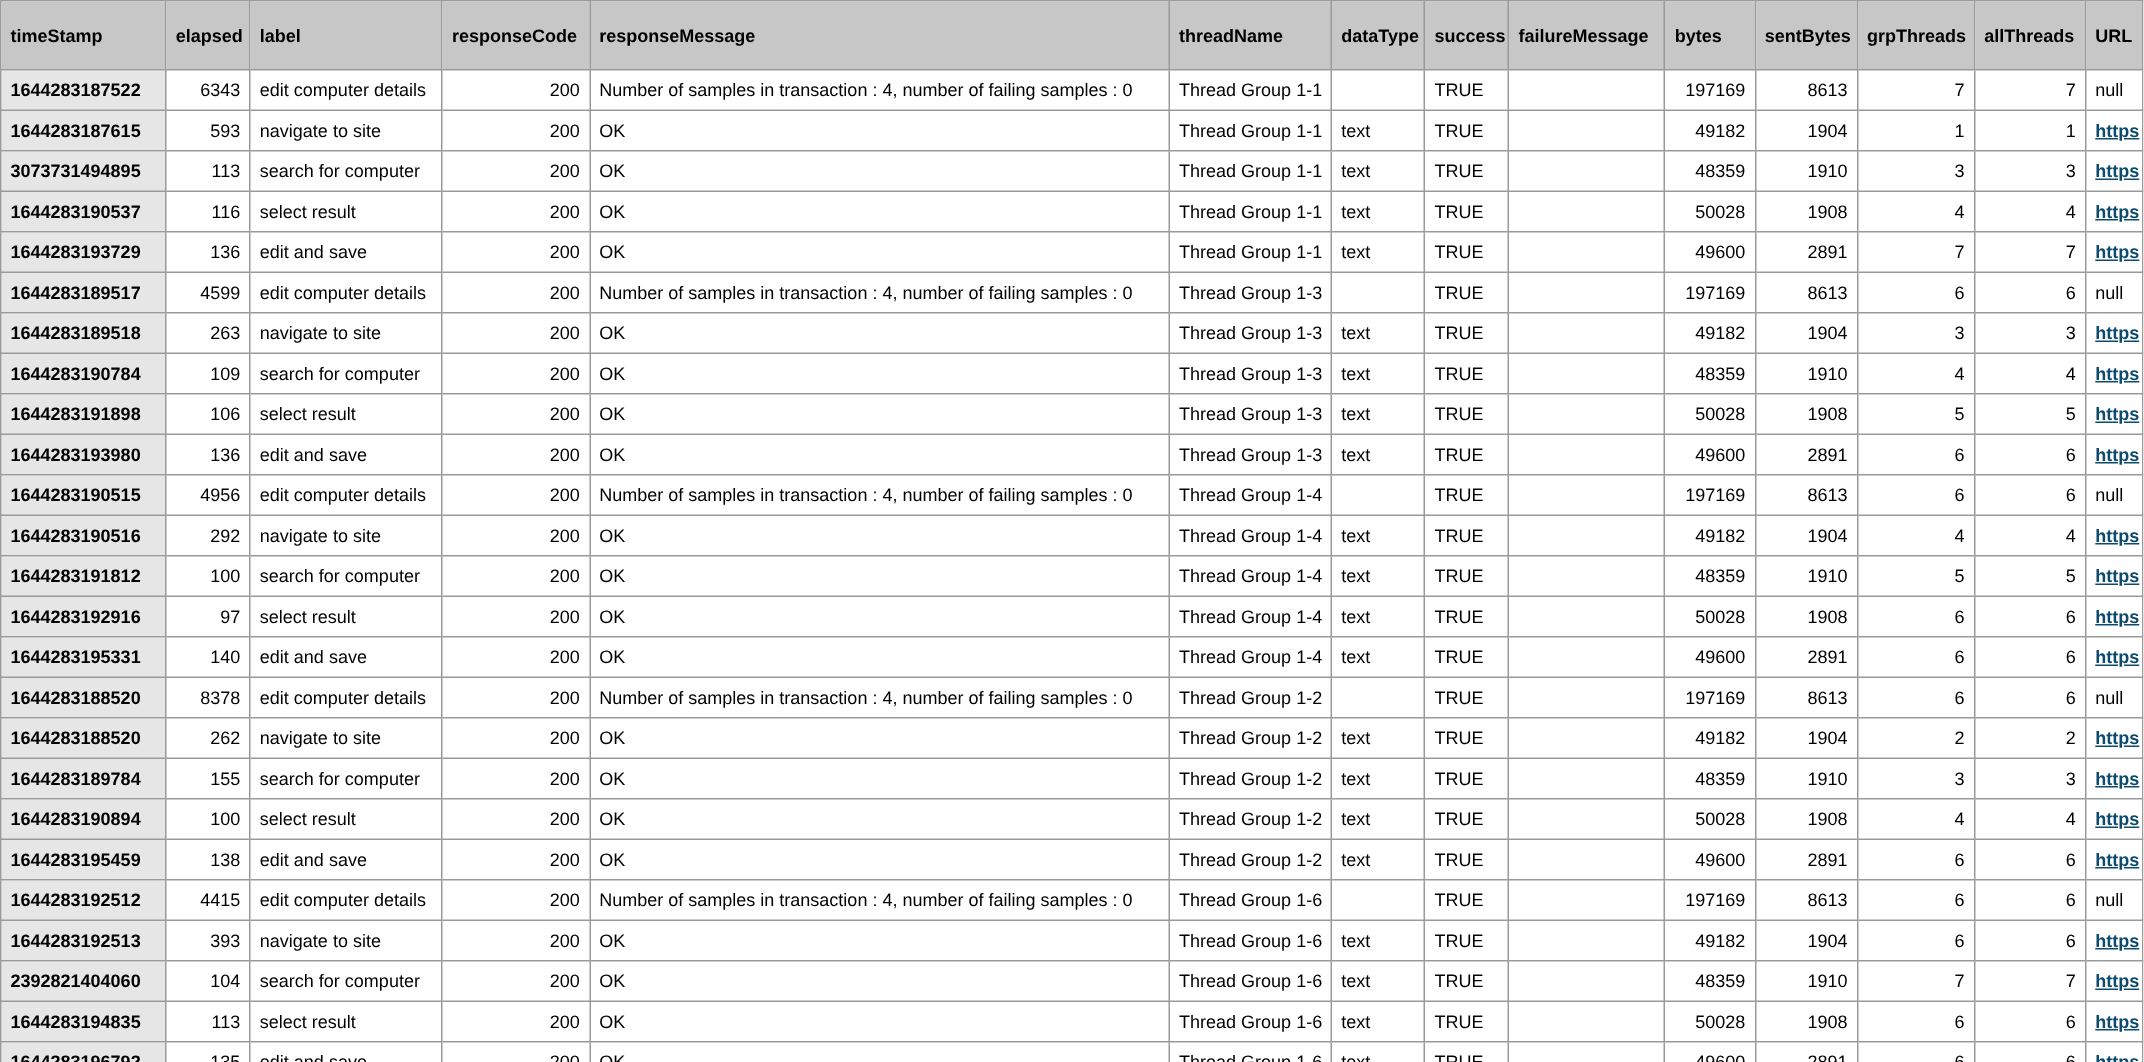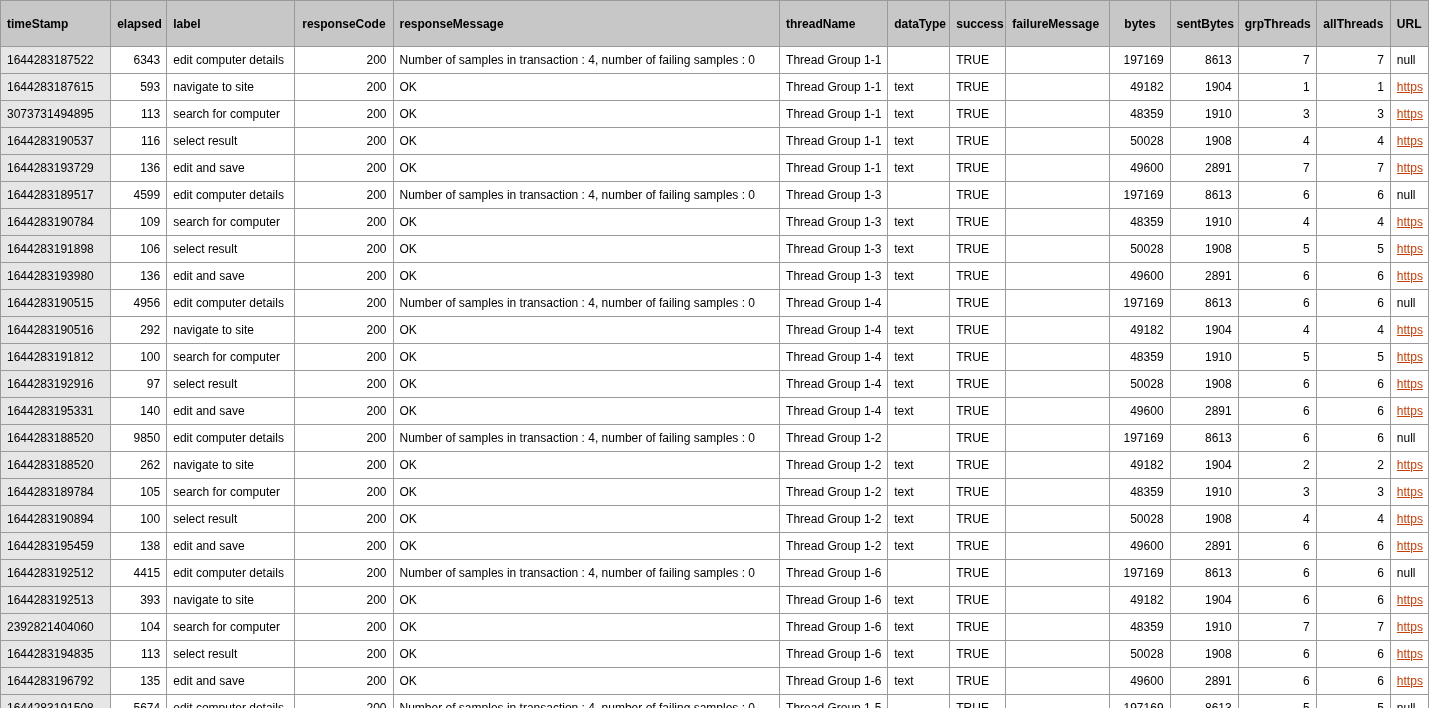--- a/index.html
+++ b/index.html
@@ -23,24 +23,24 @@
       height: 27px;
       white-space: nowrap;
       overflow: hidden;
       vertical-align: middle;
     }
     th {
       background: #c7c7c7;
       font-weight: bold;
       height: 46px;
     }
-    td.ts { background: #e6e6e6; font-weight: normal; }
+    td.ts { background: #e6e6e6; font-weight: bold; }
     td.num { text-align: right; }
-    th.num { text-align: center; }
-    .link { text-decoration: underline; color: #c2410c; }
+    th.num { text-align: left; }
+    .link { text-decoration: underline; color: #0c4a6e; font-weight: bold; }
     col.c-ts{width:110px} col.c-elapsed{width:56px} col.c-label{width:128px}
     col.c-respcode{width:98px} col.c-respmsg{width:386px} col.c-thread{width:108px}
     col.c-dtype{width:62px} col.c-success{width:56px} col.c-failmsg{width:104px}
     col.c-bytes{width:60px} col.c-sent{width:68px} col.c-grp{width:78px}
     col.c-all{width:74px} col.c-url{width:38px}
   </style>
 </head>
 <body>
 
 <table>
@@ -169,20 +169,36 @@
         <td></td>
         <td>TRUE</td>
         <td></td>
         <td class="num">197169</td>
         <td class="num">8613</td>
         <td class="num">6</td>
         <td class="num">6</td>
         <td>null</td>
       </tr>
       <tr>
+        <td class="ts">1644283189518</td>
+        <td class="num">263</td>
+        <td>navigate to site</td>
+        <td class="num">200</td>
+        <td>OK</td>
+        <td>Thread Group 1-3</td>
+        <td>text</td>
+        <td>TRUE</td>
+        <td></td>
+        <td class="num">49182</td>
+        <td class="num">1904</td>
+        <td class="num">3</td>
+        <td class="num">3</td>
+        <td class="link">https</td>
+      </tr>
+      <tr>
         <td class="ts">1644283190784</td>
         <td class="num">109</td>
         <td>search for computer</td>
         <td class="num">200</td>
         <td>OK</td>
         <td>Thread Group 1-3</td>
         <td>text</td>
         <td>TRUE</td>
         <td></td>
         <td class="num">48359</td>
@@ -298,21 +314,21 @@
         <td>TRUE</td>
         <td></td>
         <td class="num">49600</td>
         <td class="num">2891</td>
         <td class="num">6</td>
         <td class="num">6</td>
         <td class="link">https</td>
       </tr>
       <tr>
         <td class="ts">1644283188520</td>
-        <td class="num">9850</td>
+        <td class="num">8378</td>
         <td>edit computer details</td>
         <td class="num">200</td>
         <td>Number of samples in transaction : 4, number of failing samples : 0</td>
         <td>Thread Group 1-2</td>
         <td></td>
         <td>TRUE</td>
         <td></td>
         <td class="num">197169</td>
         <td class="num">8613</td>
         <td class="num">6</td>
@@ -330,21 +346,21 @@
         <td>TRUE</td>
         <td></td>
         <td class="num">49182</td>
         <td class="num">1904</td>
         <td class="num">2</td>
         <td class="num">2</td>
         <td class="link">https</td>
       </tr>
       <tr>
         <td class="ts">1644283189784</td>
-        <td class="num">105</td>
+        <td class="num">155</td>
         <td>search for computer</td>
         <td class="num">200</td>
         <td>OK</td>
         <td>Thread Group 1-2</td>
         <td>text</td>
         <td>TRUE</td>
         <td></td>
         <td class="num">48359</td>
         <td class="num">1910</td>
         <td class="num">3</td>

